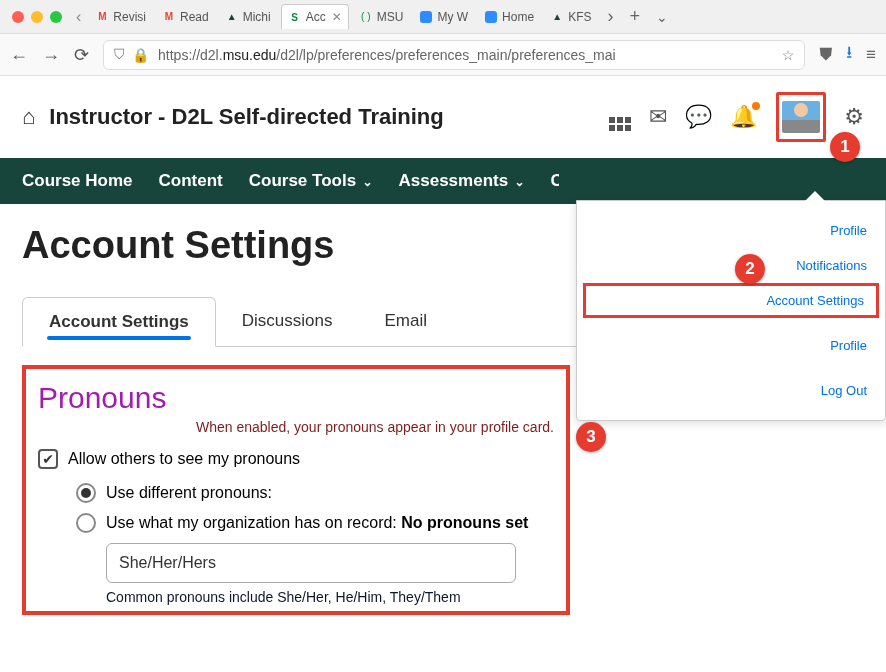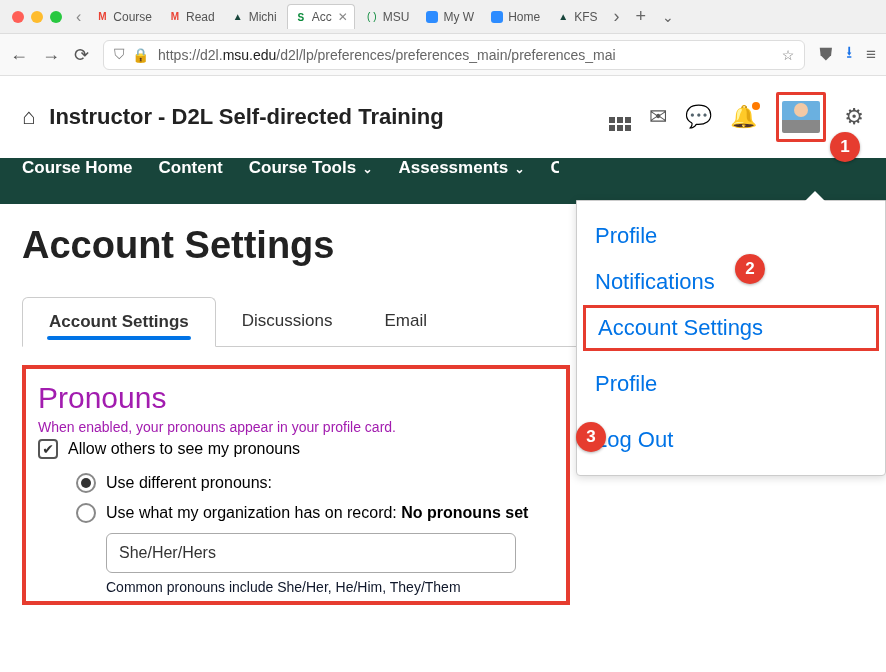--- a/index.html
+++ b/index.html
@@ -40,52 +40,52 @@
     .header-right { display: flex; align-items: center; gap: 18px; }
     .hdr-icon { font-size: 22px; color: #555; cursor: pointer; position: relative; }
     .grid-ic { display: inline-grid; grid-template-columns: repeat(3, 6px); grid-template-rows: repeat(2, 6px); gap: 2px; }
     .grid-ic span { background: #555; width: 6px; height: 6px; }
     .notif-dot { position: absolute; top: -2px; right: -2px; width: 8px; height: 8px; background: #ff7a00; border-radius: 50%; }
     .avatar-box { width: 50px; height: 50px; border: 3px solid #e63c2f; border-radius: 2px; display: flex; align-items: center; justify-content: center; cursor: pointer; }
     .avatar-inner { width: 38px; height: 32px; background: linear-gradient(#6ab0e0 60%, #888 60%); border-radius: 2px; position: relative; }
     .avatar-inner::before { content:""; position:absolute; top:2px; left:12px; width:14px; height:14px; background:#f3c9a5; border-radius:50%; }
 
     
-    .green-nav { background: #18453b; display: flex; padding: 0 22px; height: 46px; gap: 26px; }
+    .green-nav { background: #18453b; display: flex; align-items: center; padding: 0 22px; height: 46px; gap: 26px; }
     .nav-item { color: #fff; font-size: 17px; font-weight: 600; cursor: pointer; white-space: nowrap; }
     .nav-caret { font-size: 12px; margin-left: 3px; }
 
     
     .content { padding: 20px 22px; position: relative; }
     .page-title { font-size: 38px; font-weight: 600; color: #222; margin-bottom: 30px; }
 
     
     .tabs-row { display: flex; border-bottom: 1px solid #ccc; }
     .tab { padding: 14px 26px; font-size: 17px; color: #333; cursor: pointer; position: relative; }
     .tab.active { font-weight: 600; border: 1px solid #ccc; border-bottom: 1px solid #fff; border-radius: 6px 6px 0 0; margin-bottom: -1px; background: #fff; }
     .tab.active::after { content:""; position:absolute; left: 24px; right: 24px; bottom: 6px; height: 4px; background: #0073e6; border-radius: 2px; }
 
     
     .pronouns-box { border: 4px solid #e63c2f; margin-top: 18px; padding: 12px 12px 6px 12px; width: 548px; }
     .pronouns-title { font-size: 30px; font-weight: 500; color: #a21caf; margin-bottom: 4px; }
-    .pronouns-desc { font-size: 14px; color: #a21caf; margin-bottom: 4px; }
+    .pronouns-desc { font-size: 14px; color: #7f1d1d; margin-bottom: 14px; text-align: right; }
     .chk-row { display: flex; align-items: center; gap: 10px; font-size: 16px; margin-bottom: 14px; }
     .chk { width: 20px; height: 20px; border: 2px solid #555; border-radius: 4px; display: flex; align-items: center; justify-content: center; font-size: 14px; color: #333; }
     .radio-group { margin-left: 38px; }
     .radio-row { display: flex; align-items: center; gap: 10px; font-size: 16px; margin-bottom: 10px; }
     .radio { width: 20px; height: 20px; border: 2px solid #888; border-radius: 50%; display: flex; align-items: center; justify-content: center; }
     .radio.selected .dot { width: 10px; height: 10px; background: #333; border-radius: 50%; }
     .bold { font-weight: 700; }
     .pronoun-input { margin-left: 68px; width: 410px; height: 40px; border: 1px solid #aaa; border-radius: 6px; padding: 0 12px; font-size: 16px; color: #333; margin-bottom: 6px; }
     .pronoun-hint { margin-left: 68px; font-size: 14px; color: #0f172a; }
 
     
     .user-menu { position: absolute; top: -4px; right: 0; width: 310px; background: #fff; border: 1px solid #ccc; border-radius: 0 0 4px 4px; box-shadow: 0 2px 8px rgba(0,0,0,0.15); padding: 12px 0; z-index: 20; }
     .user-menu::before { content:""; position:absolute; top:-10px; right:60px; width:0; height:0; border-left:10px solid transparent; border-right:10px solid transparent; border-bottom:10px solid #fff; }
-    .menu-item { padding: 10px 18px; font-size: 22px; color: #0073e6; cursor: pointer; }
+    .menu-item { padding: 10px 18px; font-size: 13px; color: #0073e6; cursor: pointer; text-align: right; }
     .menu-item.highlighted { border: 3px solid #e63c2f; margin: 0 6px; padding: 7px 12px; }
 
     
     .callout { position: absolute; width: 30px; height: 30px; background: #e63c2f; color: #fff; font-weight: 700; font-size: 17px; border-radius: 50%; display: flex; align-items: center; justify-content: center; box-shadow: 0 1px 3px rgba(0,0,0,0.3); z-index: 30; }
     .callout-1 { top: 132px; left: 830px; }
     .callout-2 { top: 254px; left: 735px; }
     .callout-3 { top: 422px; left: 576px; }
   </style>
 </head>
 <body>
@@ -93,21 +93,21 @@
 <div class="browser-toolbar">
   <div class="traffic-lights">
     <div class="tl tl-red"></div>
     <div class="tl tl-yellow"></div>
     <div class="tl tl-green"></div>
   </div>
   <span class="tab-prev">‹</span>
 
   <div class="browser-tab">
       <span class="favicon fav-gmail">M</span>
-      <span>Course</span>
+      <span>Revisi</span>
     </div>
   <div class="browser-tab">
       <span class="favicon fav-gmail">M</span>
       <span>Read </span>
     </div>
   <div class="browser-tab">
       <span class="favicon fav-msu">▲</span>
       <span>Michi</span>
     </div>
   <div class="browser-tab active">

